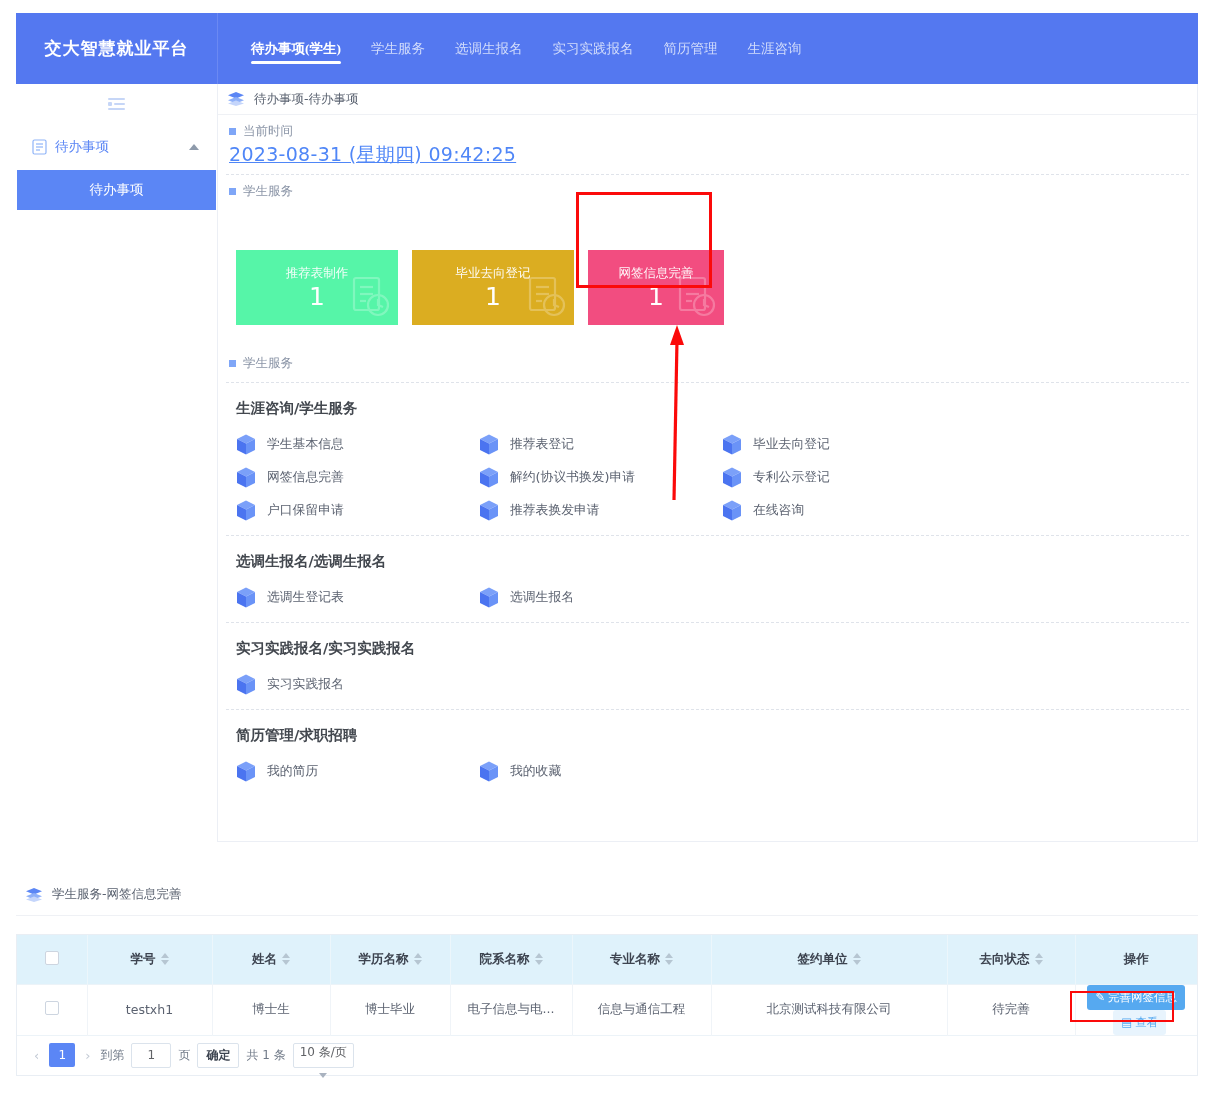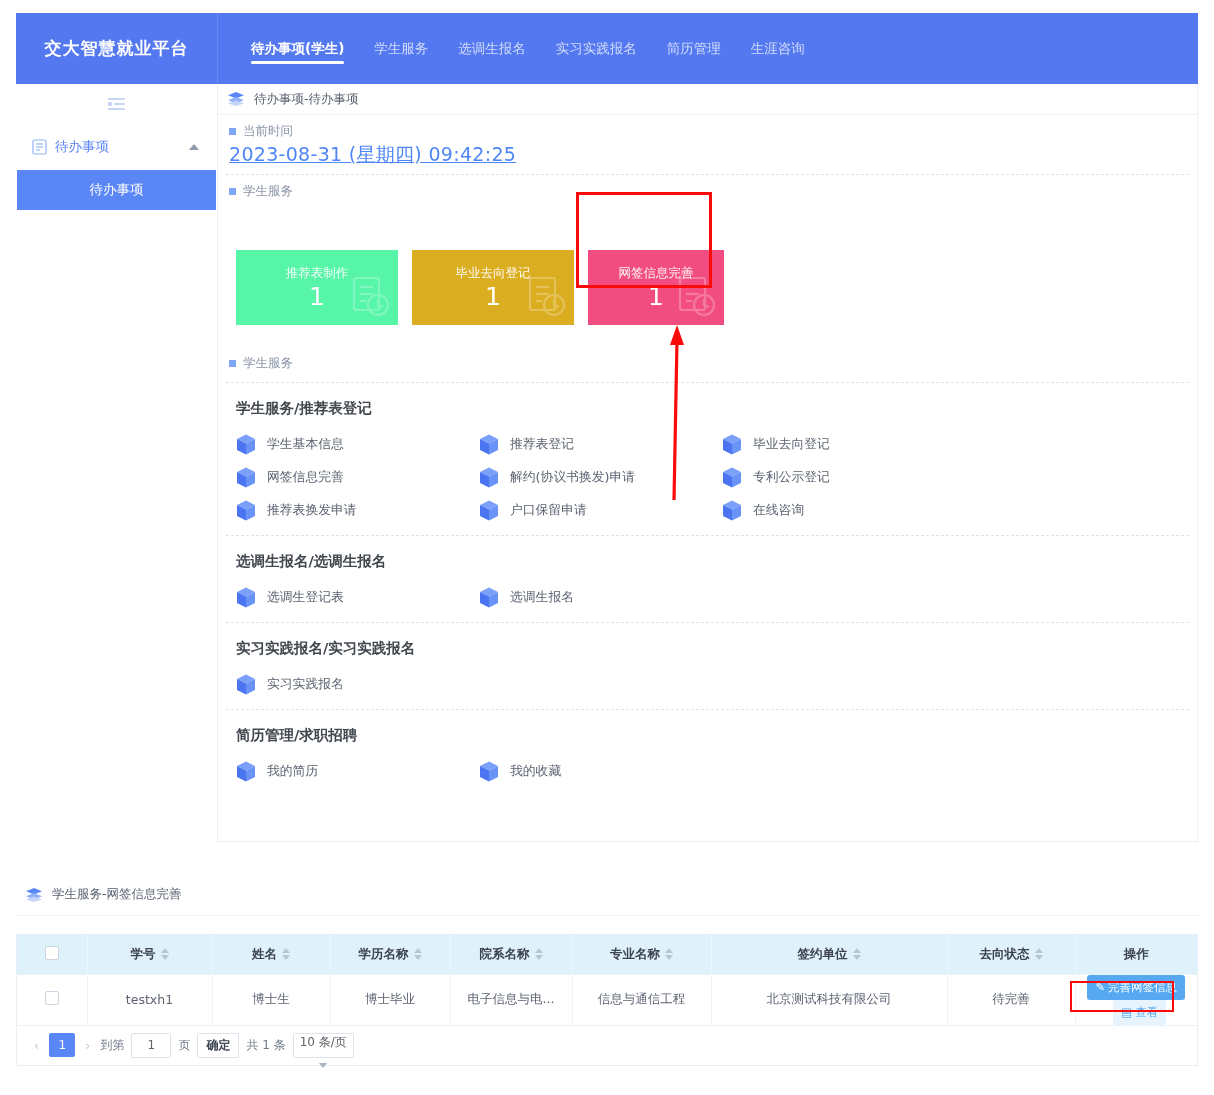--- a/index.html
+++ b/index.html
@@ -9,21 +9,21 @@
     font-family: "DejaVu Sans", "Liberation Sans", sans-serif;
     font-size: 13px;
     color: #606266;
     overflow: hidden;
   }
   .page { position: relative; width: 1214px; height: 1095px; background: #fff; }
 
   
   .topnav {
     position: absolute; left: 16px; top: 13px; width: 1182px; height: 71px;
-    background: #5478f0; display: flex; align-items: stretch;
+    background: #5478f0; display: flex; align-items: stretch; font-family: Liberation Serif, serif;
   }
   .brand {
     width: 202px; display: flex; align-items: center; justify-content: center;
     color: #ffffff; font-size: 17px; font-weight: 700; letter-spacing: 1px;
     border-right: 1px solid #6b89f3;
   }
   .navtabs { display: flex; align-items: center; padding-left: 18px; gap: 0px; }
   .navtab {
     position: relative; color: #d3ddfb; font-size: 13.5px;
     padding: 0 15px; height: 71px; display: flex; align-items: center;
@@ -121,21 +121,21 @@
     display: flex; align-items: center; gap: 10px; padding-left: 10px;
     border-bottom: 1px solid #eff1f5; background: #fff;
   }
   .tablewrap {
     position: absolute; left: 16px; top: 934px; width: 1182px;
     border: 1px solid #e9eef4; background: #fff;
   }
   table { width: 100%; border-collapse: collapse; }
   thead th {
     background: #dff2fb; color: #3d4450; font-size: 12.5px; font-weight: 700;
-    height: 39px; border-right: 1px solid #ecf6fb; white-space: nowrap;
+    height: 49px; border-right: 1px solid #ecf6fb; white-space: nowrap;
   }
   thead th:last-child { border-right: none; }
   .th-in { display: inline-flex; align-items: center; gap: 5px; justify-content: center; }
   .sorter { display: inline-flex; flex-direction: column; gap: 2px; }
   .sorter i { width: 0; height: 0; border-left: 4px solid transparent; border-right: 4px solid transparent; }
   .sorter i.up { border-bottom: 5px solid #b6c6d2; }
   .sorter i.dn { border-top: 5px solid #b6c6d2; }
   tbody td {
     height: 43px; text-align: center; font-size: 12.5px; color: #5b6270;
     border-right: 1px solid #f0f4f8; border-top: 1px solid #ecf3f8; background: #fff;
@@ -298,21 +298,21 @@
     </div>
 
     <div style="height:22px"></div>
     <div class="sect-head">
       <span class="sq"></span>
       <span class="sect-label">学生服务</span>
     </div>
     <div class="dashed" style="margin-top:8px"></div>
 
     <div class="svc-block">
-      <div class="svc-title">学生服务/推荐表登记</div>
+      <div class="svc-title">生涯咨询/学生服务</div>
       <div class="svc-grid">
         <div class="svc-item">
           <span class="cube">
             <svg width="20" height="21" viewBox="0 0 20 21">
                 <polygon points="10,0.5 19,5 10,9.5 1,5" fill="#7ba0f9"></polygon>
                 <polygon points="1,5 10,9.5 10,20.5 1,16" fill="#4b74f0"></polygon>
                 <polygon points="19,5 10,9.5 10,20.5 19,16" fill="#6a93f7"></polygon>
               </svg>
           </span>
           <span class="slabel">学生基本信息</span>
@@ -368,31 +368,31 @@
           <span class="slabel">专利公示登记</span>
         </div>
         <div class="svc-item">
           <span class="cube">
             <svg width="20" height="21" viewBox="0 0 20 21">
                 <polygon points="10,0.5 19,5 10,9.5 1,5" fill="#7ba0f9"></polygon>
                 <polygon points="1,5 10,9.5 10,20.5 1,16" fill="#4b74f0"></polygon>
                 <polygon points="19,5 10,9.5 10,20.5 19,16" fill="#6a93f7"></polygon>
               </svg>
           </span>
+          <span class="slabel">户口保留申请</span>
+        </div>
+        <div class="svc-item">
+          <span class="cube">
+            <svg width="20" height="21" viewBox="0 0 20 21">
+                <polygon points="10,0.5 19,5 10,9.5 1,5" fill="#7ba0f9"></polygon>
+                <polygon points="1,5 10,9.5 10,20.5 1,16" fill="#4b74f0"></polygon>
+                <polygon points="19,5 10,9.5 10,20.5 19,16" fill="#6a93f7"></polygon>
+              </svg>
+          </span>
           <span class="slabel">推荐表换发申请</span>
-        </div>
-        <div class="svc-item">
-          <span class="cube">
-            <svg width="20" height="21" viewBox="0 0 20 21">
-                <polygon points="10,0.5 19,5 10,9.5 1,5" fill="#7ba0f9"></polygon>
-                <polygon points="1,5 10,9.5 10,20.5 1,16" fill="#4b74f0"></polygon>
-                <polygon points="19,5 10,9.5 10,20.5 19,16" fill="#6a93f7"></polygon>
-              </svg>
-          </span>
-          <span class="slabel">户口保留申请</span>
         </div>
         <div class="svc-item">
           <span class="cube">
             <svg width="20" height="21" viewBox="0 0 20 21">
                 <polygon points="10,0.5 19,5 10,9.5 1,5" fill="#7ba0f9"></polygon>
                 <polygon points="1,5 10,9.5 10,20.5 1,16" fill="#4b74f0"></polygon>
                 <polygon points="19,5 10,9.5 10,20.5 19,16" fill="#6a93f7"></polygon>
               </svg>
           </span>
           <span class="slabel">在线咨询</span>

